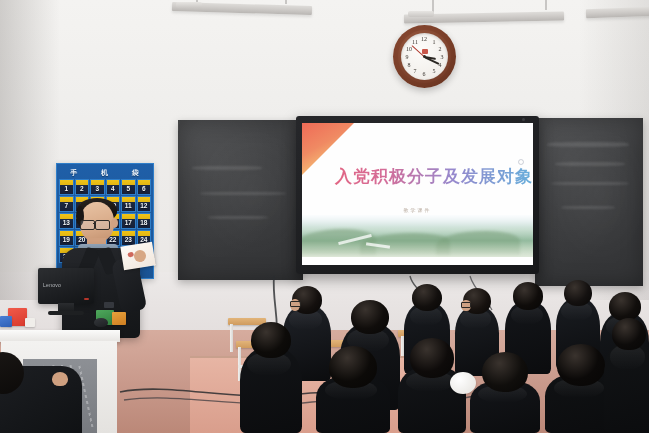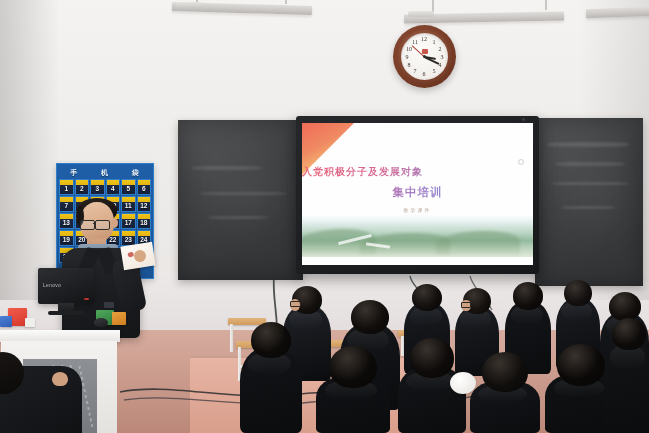--- a/index.html
+++ b/index.html
@@ -125,22 +125,22 @@
     position:absolute;left:0;top:0;width:0;height:0;
     border-top:46px solid transparent;border-left:0;
     border-top:46px solid #e8735f;
     border-right:46px solid transparent;
     
     border:0;width:52px;height:52px;
     background:linear-gradient(150deg,#ef6b57 0%,#f08a63 40%,#f6c277 72%,#fbe6b4 100%);
     clip-path:polygon(0 0,100% 0,0 100%);
   }
   .slide-title{
-    position:absolute;left:0;right:0;top:42px;text-align:left;
-    font-size:10px;font-weight:700;letter-spacing:1px;
+    position:absolute;left:0;right:0;top:42px;text-align:right;
+    font-size:17px;font-weight:700;letter-spacing:1px;
     background:linear-gradient(90deg,#e8556b 0%,#d2608f 35%,#8f7fc9 65%,#5aa8d8 100%);
     -webkit-background-clip:text;background-clip:text;color:transparent;
     opacity:.92;
   }
   .slide-title2{
     position:absolute;left:0;right:0;top:62px;text-align:center;
     font-size:11.5px;font-weight:700;letter-spacing:1px;
     background:linear-gradient(90deg,#e8556b 0%,#9a74c4 50%,#4fa3d9 100%);
     -webkit-background-clip:text;background-clip:text;color:transparent;
     opacity:.92;
@@ -434,21 +434,20 @@
     <div class="chalk" style="left:16px;top:64px;width:78px;height:3px;"></div>
     <div class="chalk" style="left:26px;top:88px;width:54px;height:3px;"></div>
   </div>
 
   <div id="screen-frame">
     <div class="screen-ir"></div>
     <div id="slide">
       <div class="corner-tri"></div>
       <div class="screen-dot"></div>
       <div class="slide-title">入党积极分子及发展对象</div>
-      <div class="slide-title2">集中培训</div>
       <div class="slide-sub">教学课件</div>
       <div class="slide-photo">
         <div class="ridge" style="left:-6px;width:80px;"></div>
         <div class="ridge" style="left:58px;width:90px;height:22px;"></div>
         <div class="ridge" style="left:134px;width:84px;height:24px;"></div>
         <div class="wall-path" style="left:36px;bottom:16px;"></div>
         <div class="wall-path" style="left:64px;bottom:10px;width:24px;transform:rotate(8deg);"></div>
       </div>
       <div class="slide-bottom-bar"></div>
     </div>

